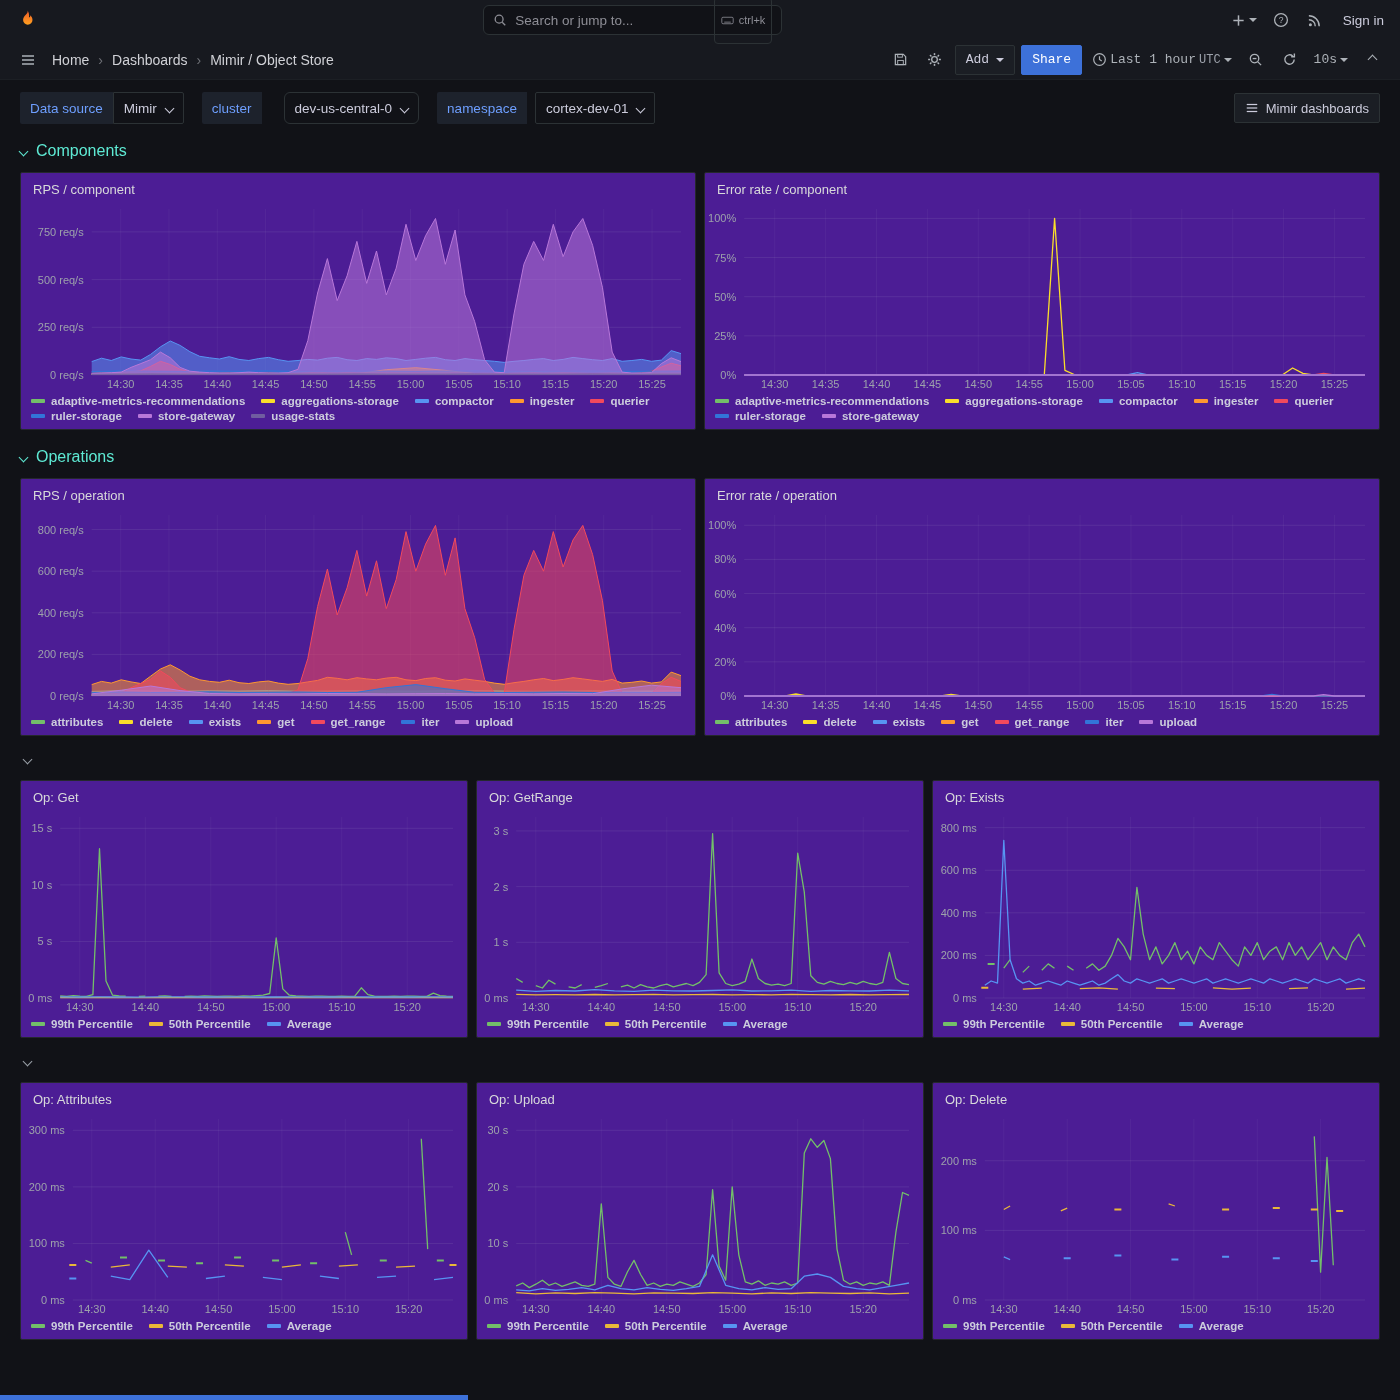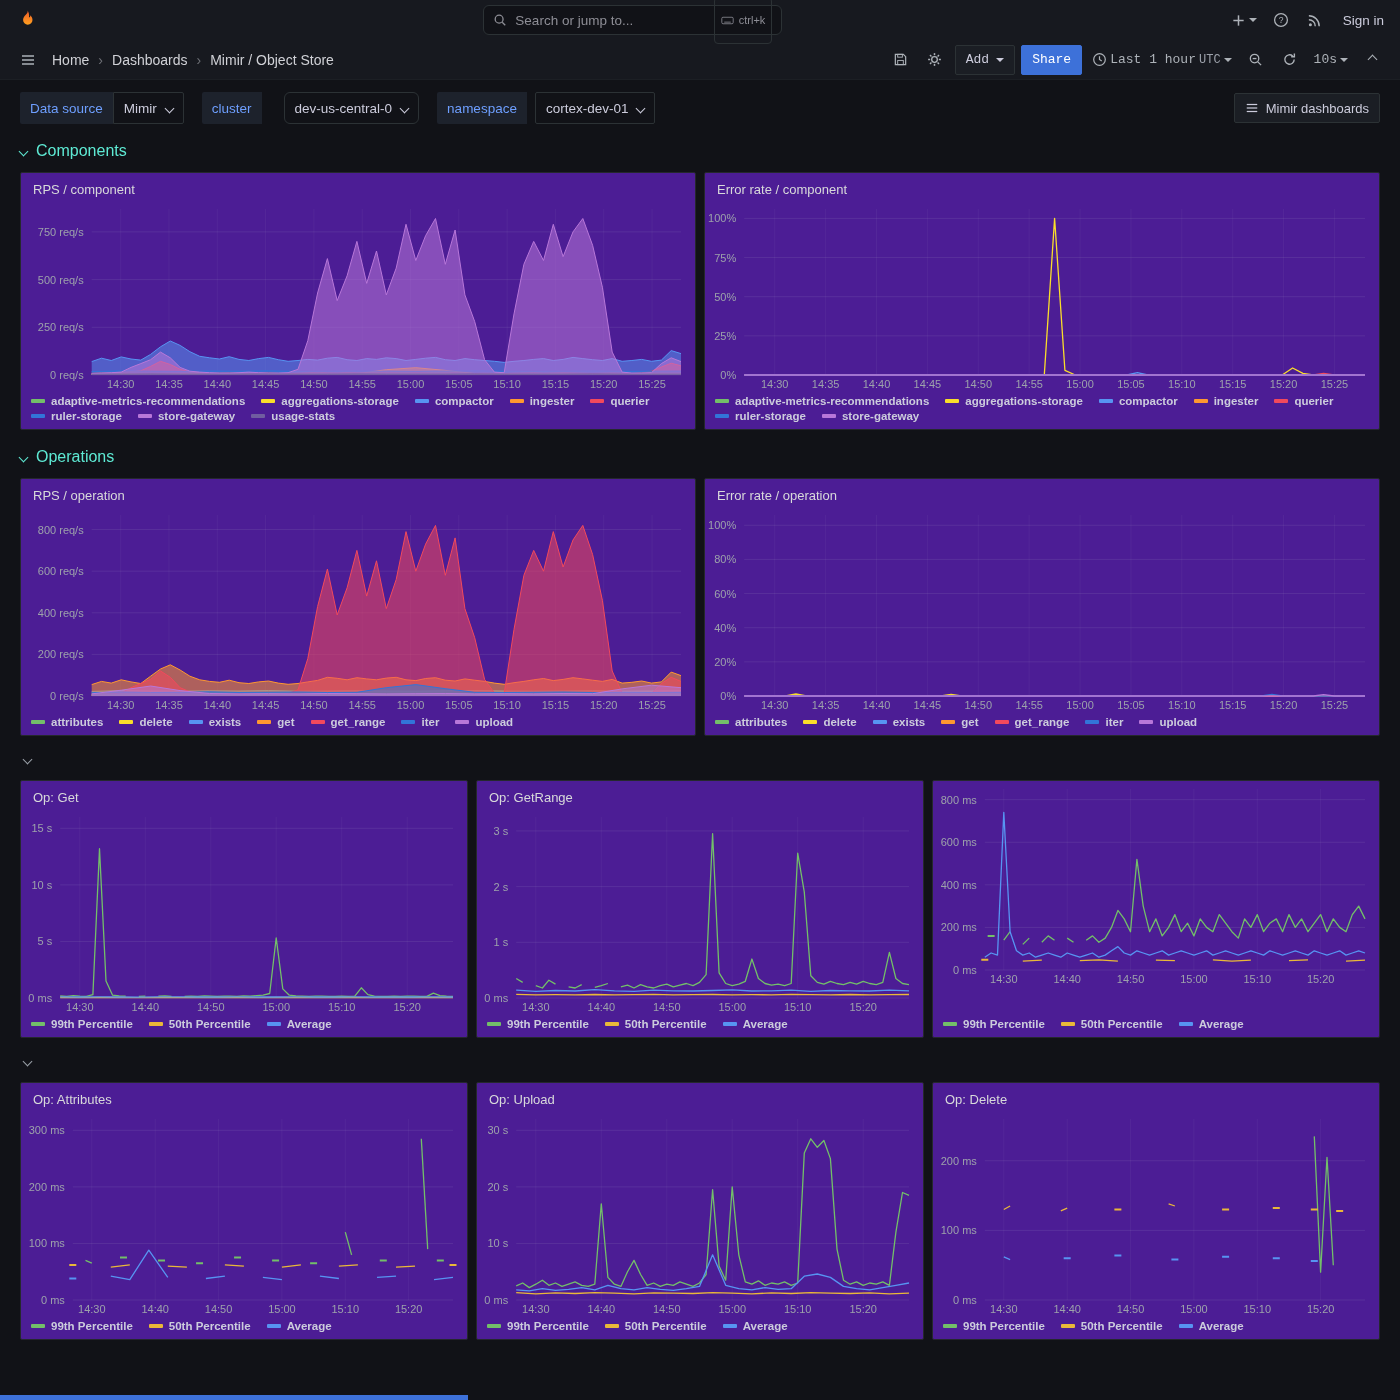--- a/index.html
+++ b/index.html
@@ -720,20 +720,21 @@
             <span class="legend-swatch" style="background: rgb(234, 184, 57);"></span>
             <span>50th Percentile</span>
           </span>
           <span class="legend-item">
             <span class="legend-swatch" style="background: rgb(87, 148, 242);"></span>
             <span>Average</span>
           </span>
         </div>
     </div>
     <div class="panel">
+      <div class="panel-title">Op: Exists</div>
       <div class="chart">
           <svg width="446" height="206">
             <line x1="51.8" x2="432" y1="189" y2="189" stroke="rgba(204,204,220,0.11)" stroke-width="1"></line>
             <text x="43.8" y="193" text-anchor="end" fill="#9da2ab" font-size="11">0 ms</text>
             <line x1="51.8" x2="432" y1="146.41176470588235" y2="146.41176470588235" stroke="rgba(204,204,220,0.11)" stroke-width="1"></line>
             <text x="43.8" y="150.41176470588235" text-anchor="end" fill="#9da2ab" font-size="11">200 ms</text>
             <line x1="51.8" x2="432" y1="103.82352941176471" y2="103.82352941176471" stroke="rgba(204,204,220,0.11)" stroke-width="1"></line>
             <text x="43.8" y="107.82352941176471" text-anchor="end" fill="#9da2ab" font-size="11">400 ms</text>
             <line x1="51.8" x2="432" y1="61.23529411764705" y2="61.23529411764705" stroke="rgba(204,204,220,0.11)" stroke-width="1"></line>
             <text x="43.8" y="65.23529411764704" text-anchor="end" fill="#9da2ab" font-size="11">600 ms</text>

